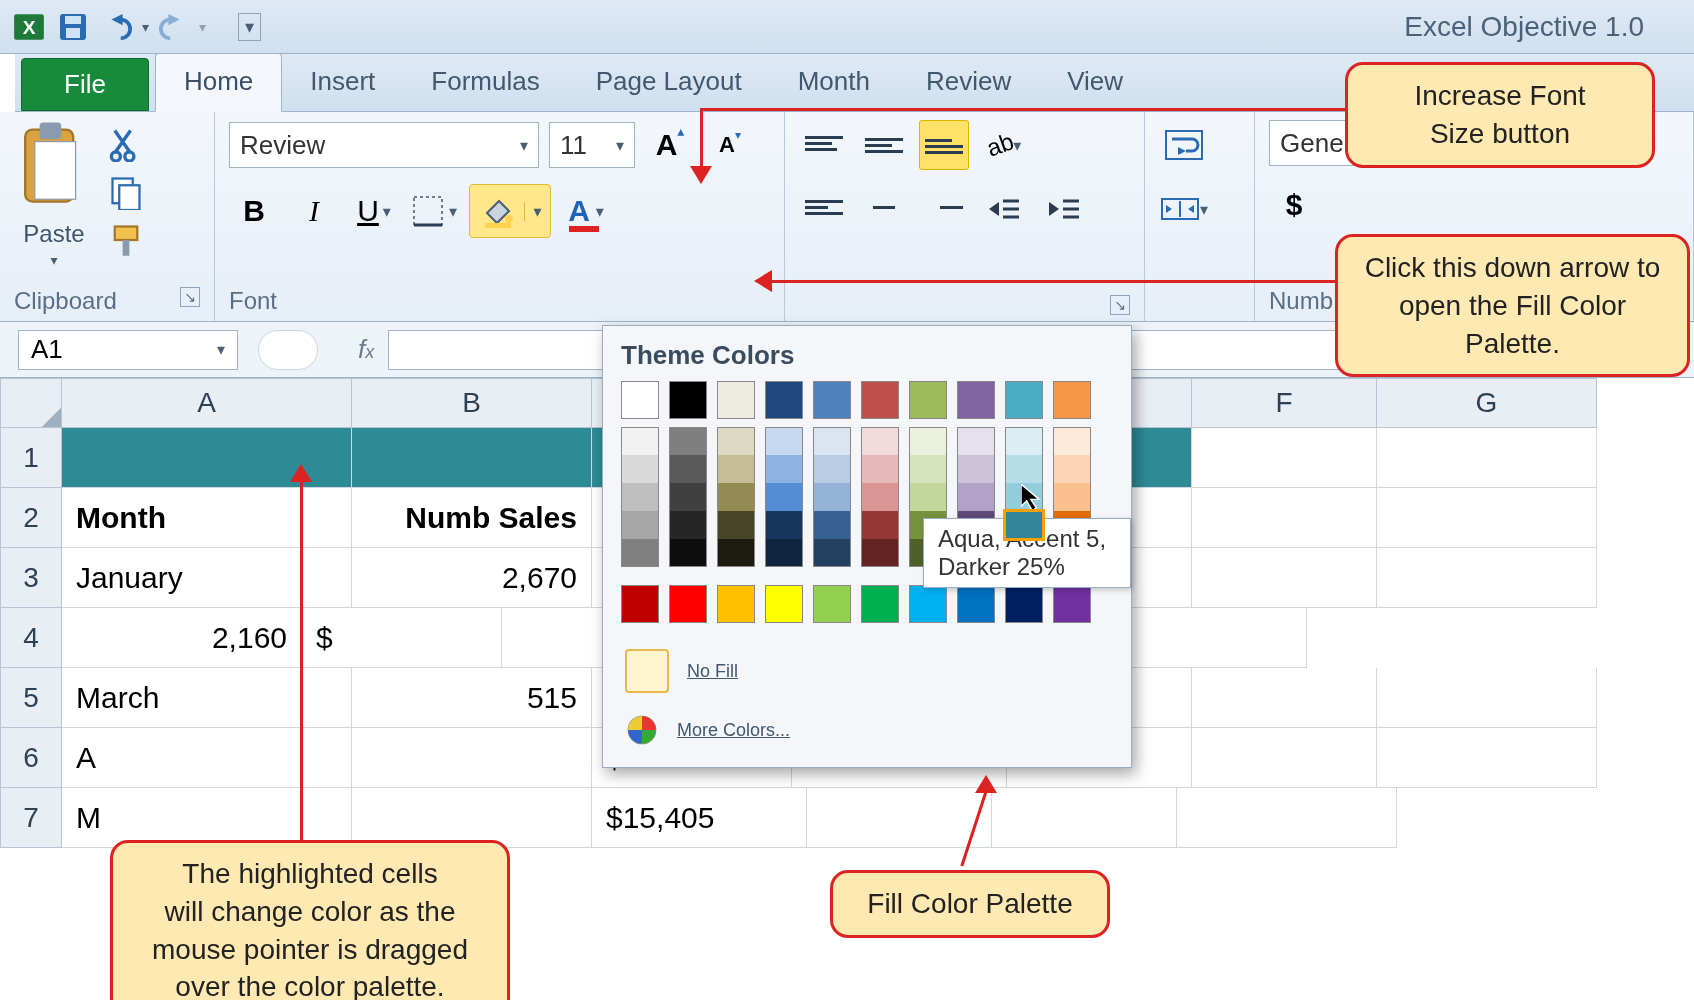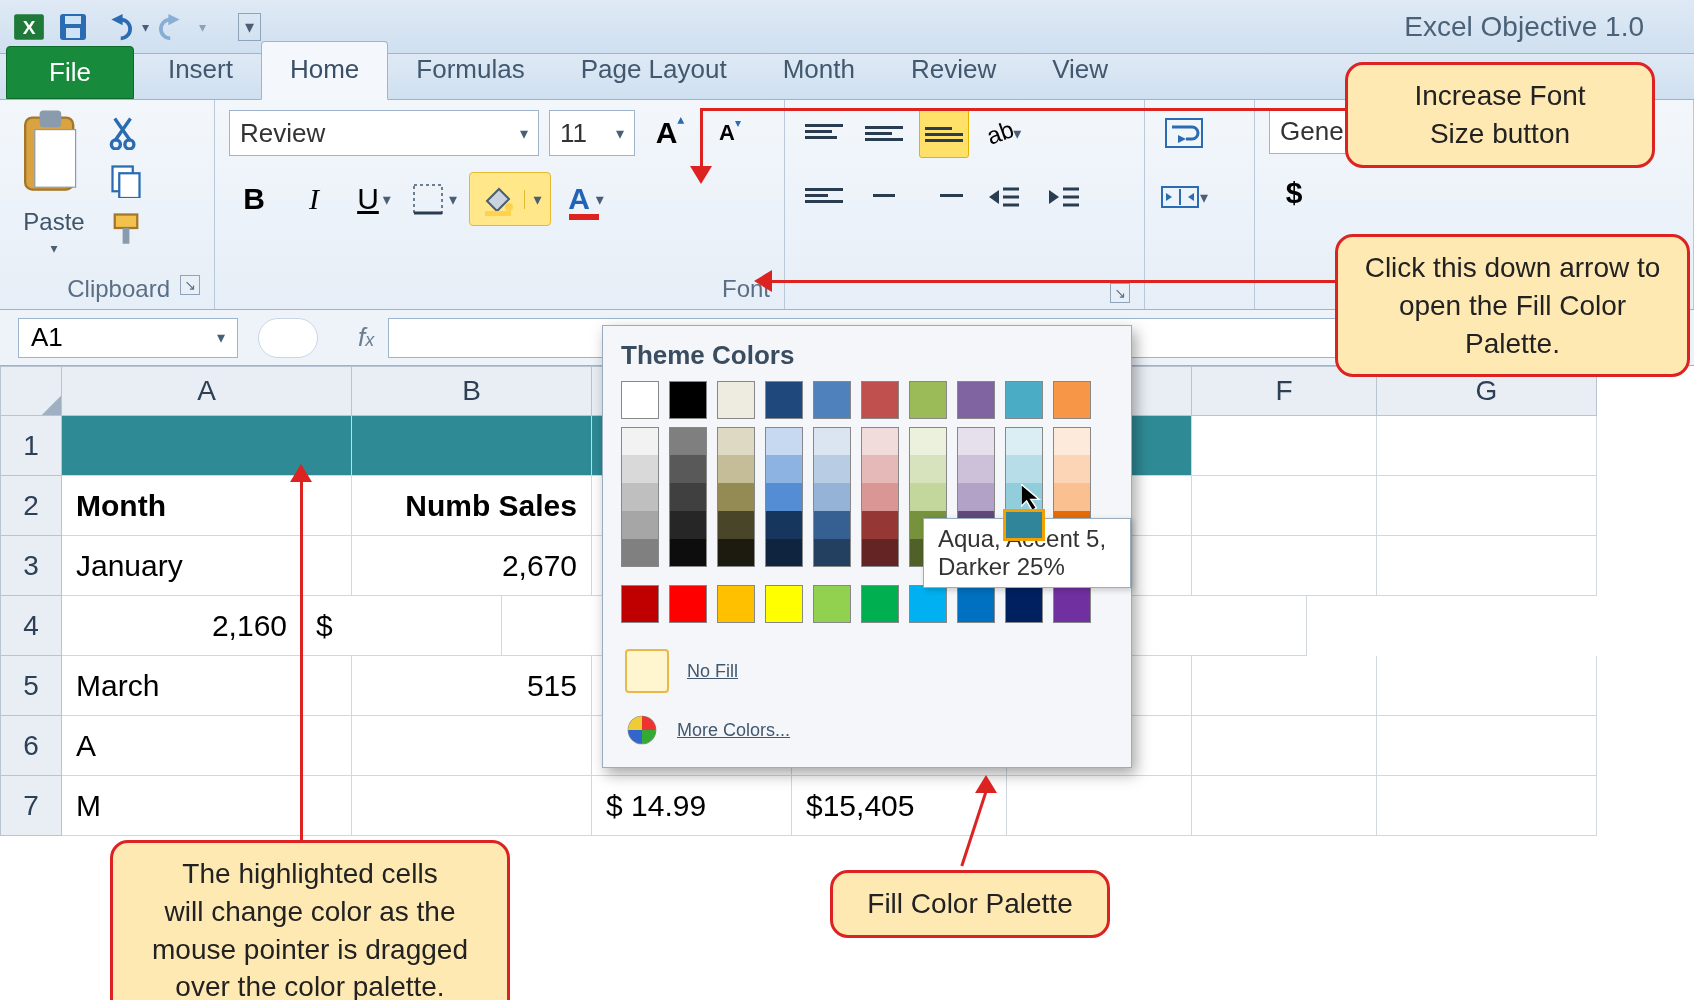--- a/index.html
+++ b/index.html
@@ -25,24 +25,25 @@
     width: 38px; height: 38px; display:flex; align-items:center; justify-content:center;
     border-radius:4px;
   }
   .app-title {
     margin-left:auto; margin-right:40px;
     font-size:28px; color:#4a6178;
   }
   
   .tabrow {
     background: linear-gradient(#dfe9f5,#cfe0f0);
-    height: 46px;
+    height: 58px;
     display:flex; align-items:flex-end;
     padding-left:6px;
     border-bottom:1px solid #9db4cc;
+    margin-left:15px;
   }
   .file-tab {
     background:#178a3c;
     color:#fff;
     font-size:26px;
     padding:10px 42px 10px 42px;
     border-radius:4px 4px 0 0;
     margin-right:6px;
     border:1px solid #0c6a2b;
   }
@@ -68,21 +69,21 @@
     border-bottom:1px solid #9db4cc;
     position:relative;
   }
   .group {
     border-right:1px solid #b9c9da;
     padding:8px 14px 4px 14px;
     display:flex; flex-direction:column;
     justify-content:space-between;
   }
   .group-label {
-    text-align:right;
+    text-align:left;
     font-size:24px;
     color:#5a6f85;
     padding-bottom:2px;
   }
   .group-label .launcher {
     float:right; width:20px; height:20px; border:1px solid #8fa4ba; font-size:14px;
     display:inline-flex; align-items:center; justify-content:center; margin-left:10px;
   }
   
   .clip-body { display:flex; gap:14px; }
@@ -256,22 +257,22 @@
         </svg>
     </div>
     <span style="font-size:14px;color:#8fa1b4;">▾</span>
     <span style="margin-left:26px;font-size:18px;color:#4a5f75;border:1px solid #8fa4ba;padding:2px 6px;">▾</span>
   </div>
   <div class="app-title">Excel Objective 1.0</div>
 </div>
 
 <div class="tabrow">
   <div class="file-tab">File</div>
+  <div class="tab active">Home</div>
   <div class="tab">Insert</div>
-  <div class="tab active">Home</div>
   <div class="tab">Formulas</div>
   <div class="tab">Page Layout</div>
   <div class="tab">Month</div>
   <div class="tab">Review</div>
   <div class="tab">View</div>
 </div>
 
 <div class="ribbon">
 
   <div class="group" style="width:215px">
@@ -559,21 +560,20 @@
       <div class="cell colC">$</div>
       <div class="cell colD"></div>
       <div class="cell colE"></div>
       <div class="cell colF"></div>
       <div class="cell colG"></div>
     </div>
     <div class="row">
       <div class="rowhdr">7</div>
       <div class="cell colA">M</div>
       <div class="cell colB num"></div>
-      <div class="cell colC">$ 14.99</div>
       <div class="cell colD">$15,405</div>
       <div class="cell colE"></div>
       <div class="cell colF"></div>
       <div class="cell colG"></div>
     </div>
   </div>
 </div>
 
 <div class="palette">
   <h4>Theme Colors</h4>

